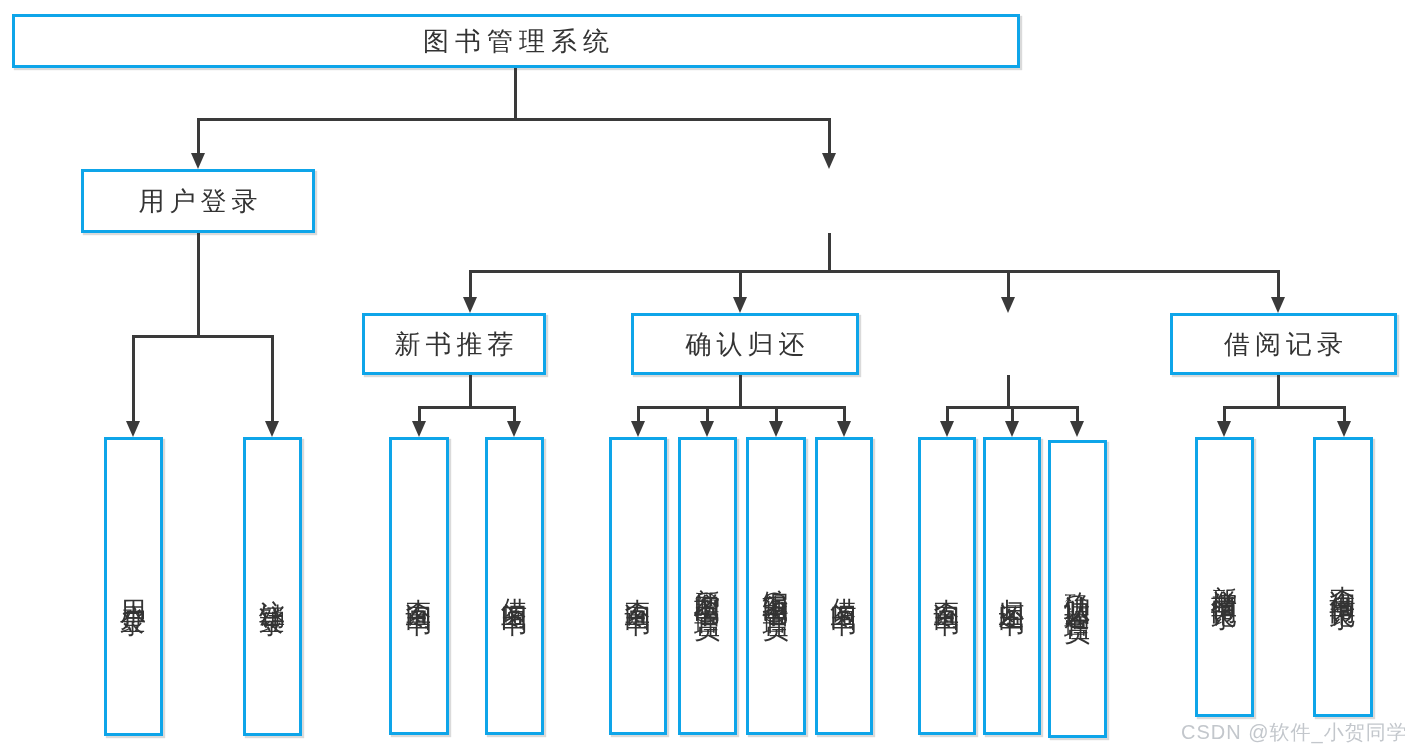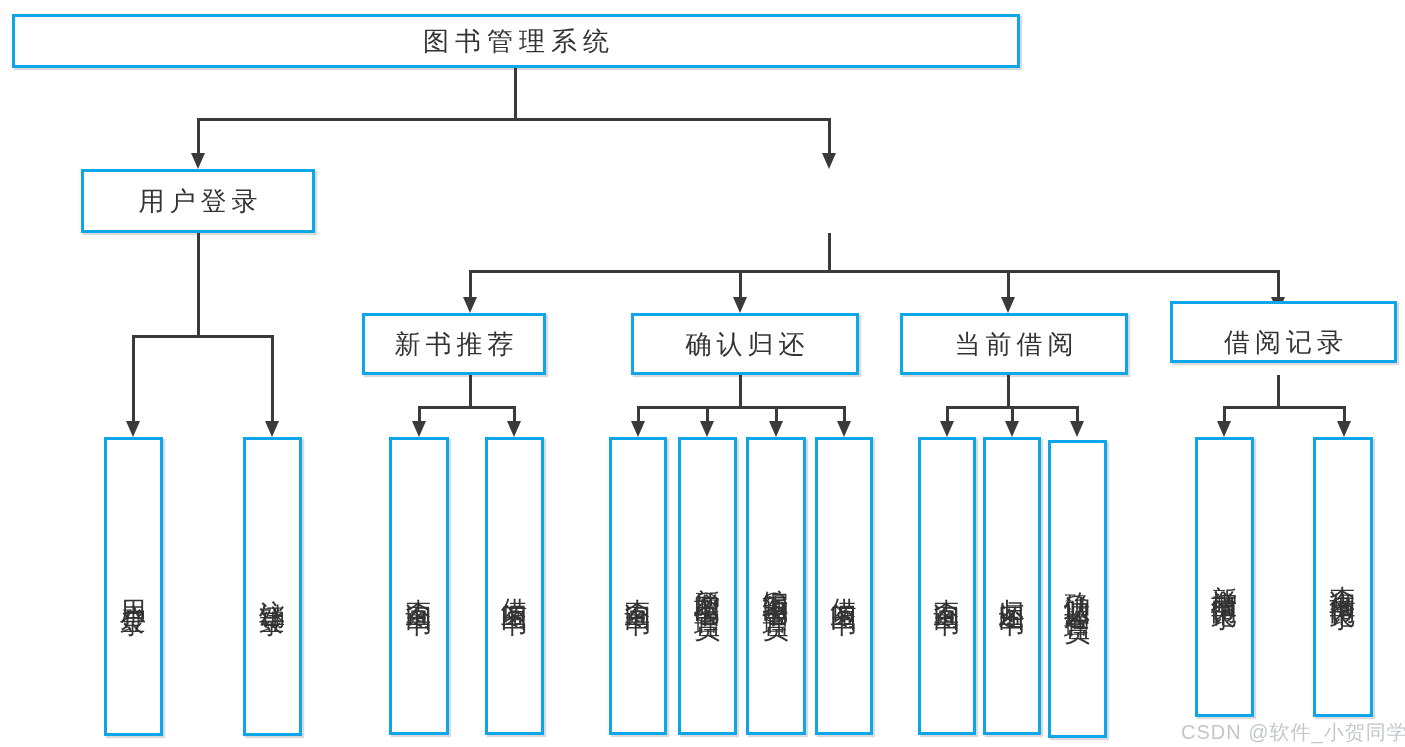--- a/index.html
+++ b/index.html
@@ -95,24 +95,21 @@
   <div class="arr" style="left:1001px;top:297px;"></div>
   <div class="vline" style="left:1277px;top:270px;height:29px;"></div>
   <div class="arr" style="left:1271px;top:297px;"></div>
 
   <div class="box" style="left:362px;top:313px;width:184px;height:62px;">
     <span class="hlabel">新书推荐</span>
   </div>
   <div class="box" style="left:631px;top:313px;width:228px;height:62px;">
     <span class="hlabel">确认归还</span>
   </div>
-  <div class="box" style="left:900px;top:313px;width:228px;height:62px;">
-    <span class="hlabel">当前借阅</span>
-  </div>
-  <div class="box" style="left:1170px;top:301px;width:227px;height:62px;align-items:flex-end;">
+  <div class="box" style="left:1170px;top:313px;width:227px;height:62px;">
     <span class="hlabel">借阅记录</span>
   </div>
 
   <div class="vline" style="left:469px;top:375px;height:33px;"></div>
   <div class="hline" style="left:418px;top:406px;width:98px;"></div>
   <div class="vline" style="left:418px;top:406px;height:17px;"></div>
   <div class="arr" style="left:412px;top:421px;"></div>
   <div class="vline" style="left:513px;top:406px;height:17px;"></div>
   <div class="arr" style="left:507px;top:421px;"></div>
 

